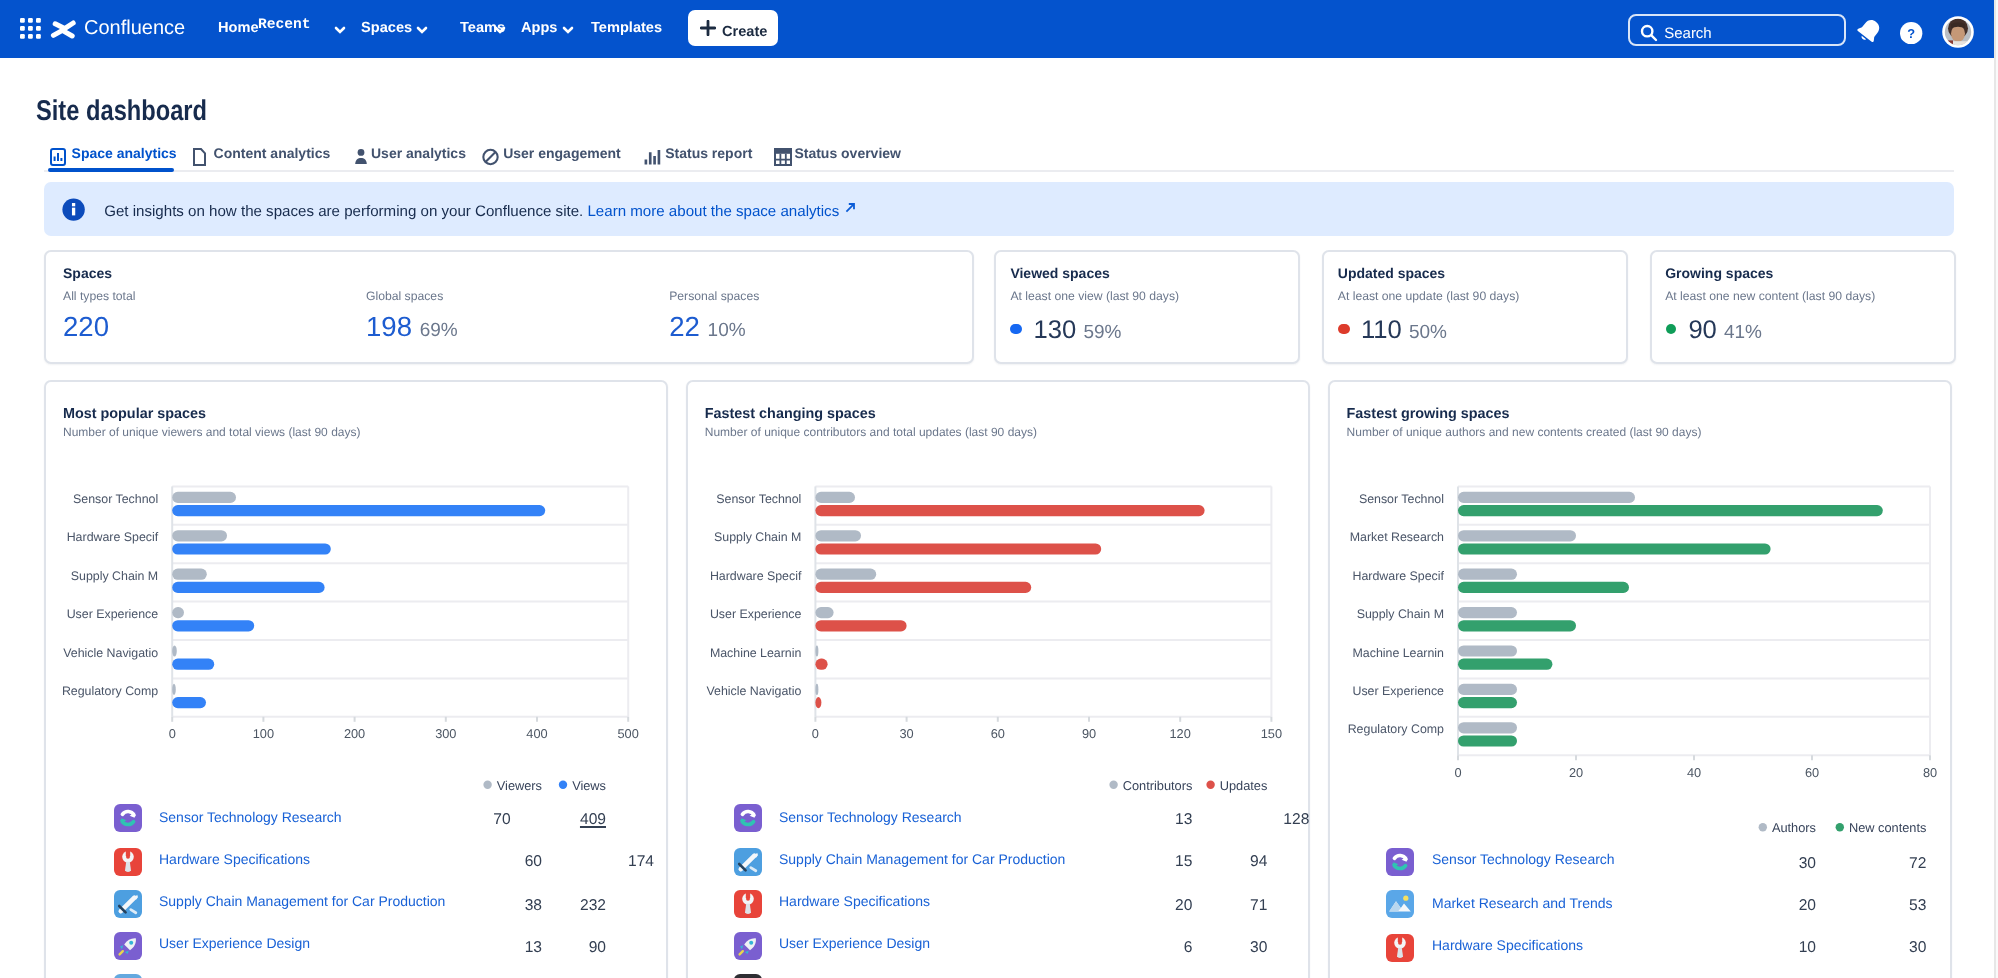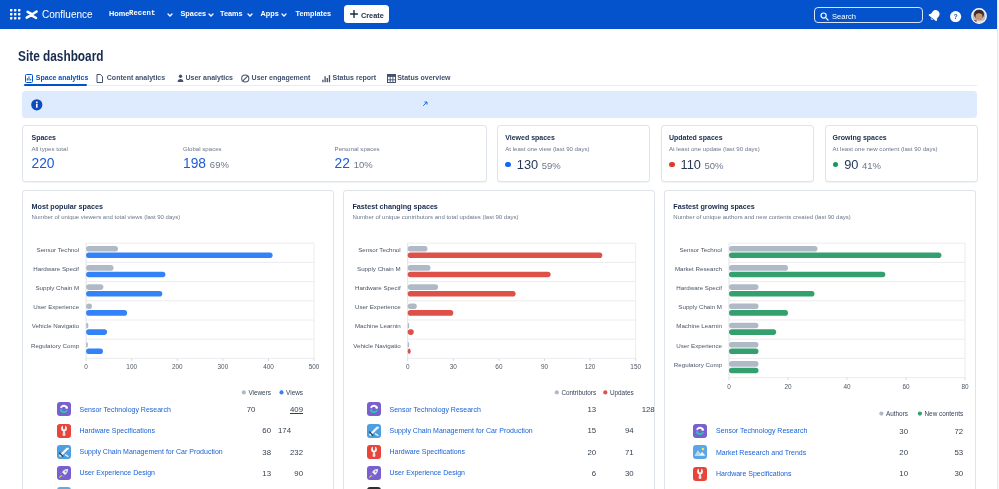--- a/index.html
+++ b/index.html
@@ -66,21 +66,21 @@
     </g>
   </svg>
   <svg class="abs" style="left:24px; top:6px;" width="15" height="15" viewBox="0 0 15 15">
     <path d="M3.6 5.9 L8.3 8.3 L12.6 5.5" stroke="#fff" stroke-width="2.5" fill="none" stroke-linecap="round" stroke-linejoin="round"></path>
     <path d="M2.7 11.7 L7.2 9.2 L12.1 12" stroke="#fff" stroke-width="2.5" fill="none" stroke-linecap="round" stroke-linejoin="round"></path>
   </svg>
   <span class="nav-item" style="left:42px; top:9px; font-size:10px; font-weight:400;">Confluence</span>
   <span class="nav-item" style="left:109px;">Home</span>
   <span class="nav-item" style="left:129px;font-family:Liberation Mono, monospace;">Recent</span>
   <span class="nav-item" style="left:180.5px;">Spaces</span>
-  <span class="nav-item" style="left:220px;">Teams</span>
+  <span class="nav-item" style="left:230px;">Teams</span>
   <span class="nav-item" style="left:260.5px;">Apps</span>
   <span class="nav-item" style="left:295.5px;">Templates</span>
   <svg class="abs" style="left:167.3px; top:12.5px;" width="6" height="4" viewBox="0 0 6 4">
       <path d="M1 1l2 2 2-2" stroke="#fff" stroke-width="1.3" fill="none" stroke-linecap="round"></path>
     </svg>
   <svg class="abs" style="left:207.7px; top:12.5px;" width="6" height="4" viewBox="0 0 6 4">
       <path d="M1 1l2 2 2-2" stroke="#fff" stroke-width="1.3" fill="none" stroke-linecap="round"></path>
     </svg>
   <svg class="abs" style="left:247px; top:12.5px;" width="6" height="4" viewBox="0 0 6 4">
       <path d="M1 1l2 2 2-2" stroke="#fff" stroke-width="1.3" fill="none" stroke-linecap="round"></path>
@@ -166,20 +166,21 @@
     <rect x="0.5" y="0.5" width="8" height="2.4" fill="#42526E"></rect>
     <path d="M0.5 5.8h8M3.2 2.9v5.6M5.9 2.9v5.6" stroke="#42526E" stroke-width="0.9"></path>
   </svg>
 
 <div class="banner">
   <svg class="abs" style="left:9.4px; top:8.5px;" width="11.6" height="11.6" viewBox="0 0 12 12">
     <circle cx="6" cy="6" r="5.8" fill="#0c4bbb"></circle>
     <rect x="5.15" y="5" width="1.7" height="4" fill="#fff"></rect>
     <rect x="5.15" y="2.6" width="1.7" height="1.7" fill="#fff"></rect>
   </svg>
+  <span class="txt">Get insights on how the spaces are performing on your Confluence site. <a>Learn more about the space analytics</a></span>
   <svg class="abs" style="left:399.5px; top:10.8px;" width="6" height="6" viewBox="0 0 6 6">
       <path d="M1.2 4.8L4.8 1.2M2.4 1H5V3.6" stroke="#0b5cd7" stroke-width="0.9" fill="none"></path>
     </svg>
 </div>
 
 <div class="card" style="left:22px; width:465.3px;"></div>
 <span class="ct" style="left:31.5px; top:134.2px;">Spaces</span>
 <span class="cs" style="left:31.5px; top:144.8px;">All types total</span>
 <span class="cn" style="left:31.5px; top:155.5px;">220</span>
 <span class="cs" style="left:183px; top:144.8px;">Global spaces</span>
@@ -362,21 +363,21 @@
 <span class="lnum" style="left:263.0px; top:405.1px; width:40px;text-decoration:underline;">409</span>
 <div class="licon" style="left:56.9px; top:423.5px;"><svg width="14" height="14" viewBox="0 0 14 14">
       <rect width="14" height="14" rx="3" fill="#e8443a"></rect>
       <circle cx="7" cy="4.4" r="2.9" fill="#f3f5f7"></circle>
       <rect x="5.9" y="0.8" width="2.2" height="3.2" fill="#e8443a"></rect>
       <path d="M6.1 6.9 L5.5 11.1 a1.55 1.15 0 0 0 3 0 L7.9 6.9z" fill="#dde3e9"></path>
       <circle cx="7" cy="4.4" r="1" fill="#e8443a"></circle>
     </svg></div>
 <span class="lname" style="left:79.5px; top:426.7px;">Hardware Specifications</span>
 <span class="lnum" style="left:231.0px; top:426.3px; width:40px;">60</span>
-<span class="lnum" style="left:263.0px; top:426.3px; width:28px;">174</span>
+<span class="lnum" style="left:263.0px; top:426.3px; width:64px;">174</span>
 <div class="licon" style="left:56.9px; top:444.7px;"><svg width="14" height="14" viewBox="0 0 14 14">
       <rect width="14" height="14" rx="3" fill="#4d9fe0"></rect>
       <path d="M3.4 10.6 L10.2 3.8" stroke="#f4f7fa" stroke-width="2.3" fill="none" stroke-linecap="round"></path>
       <path d="M10 4 L11.6 2.4 L12 3.6 L11 4.9z" fill="#f4f7fa"></path>
       <path d="M2.6 8 L5.8 11.2" stroke="#24425e" stroke-width="1.3" fill="none" stroke-linecap="round"></path>
       <path d="M8.4 9.8 L10.9 11.4" stroke="#dcebf7" stroke-width="1.4" fill="none" stroke-linecap="round"></path>
     </svg></div>
 <span class="lname" style="left:79.5px; top:447.9px;">Supply Chain Management for Car Production</span>
 <span class="lnum" style="left:231.0px; top:447.5px; width:40px;">38</span>
 <span class="lnum" style="left:263.0px; top:447.5px; width:40px;">232</span>

